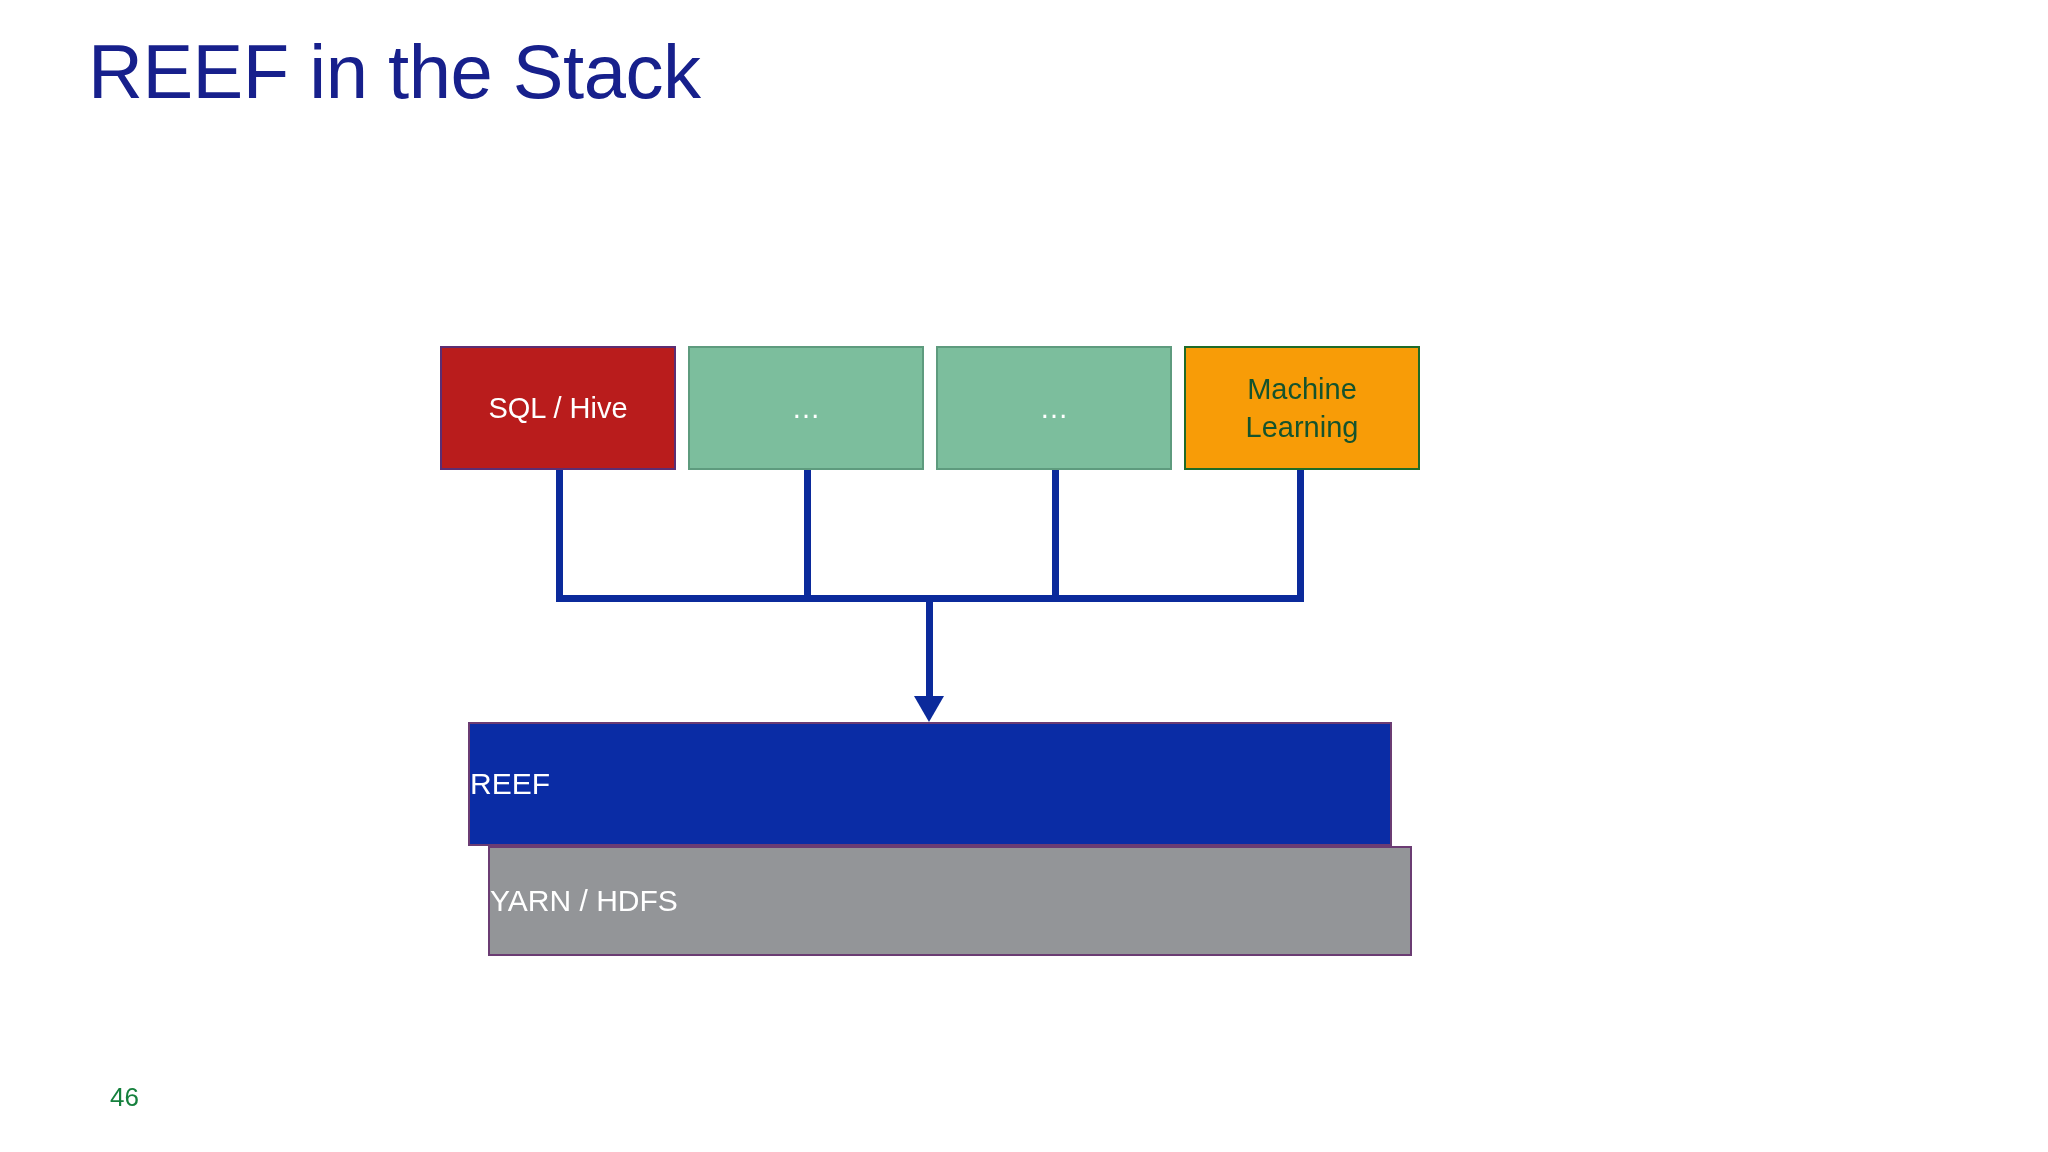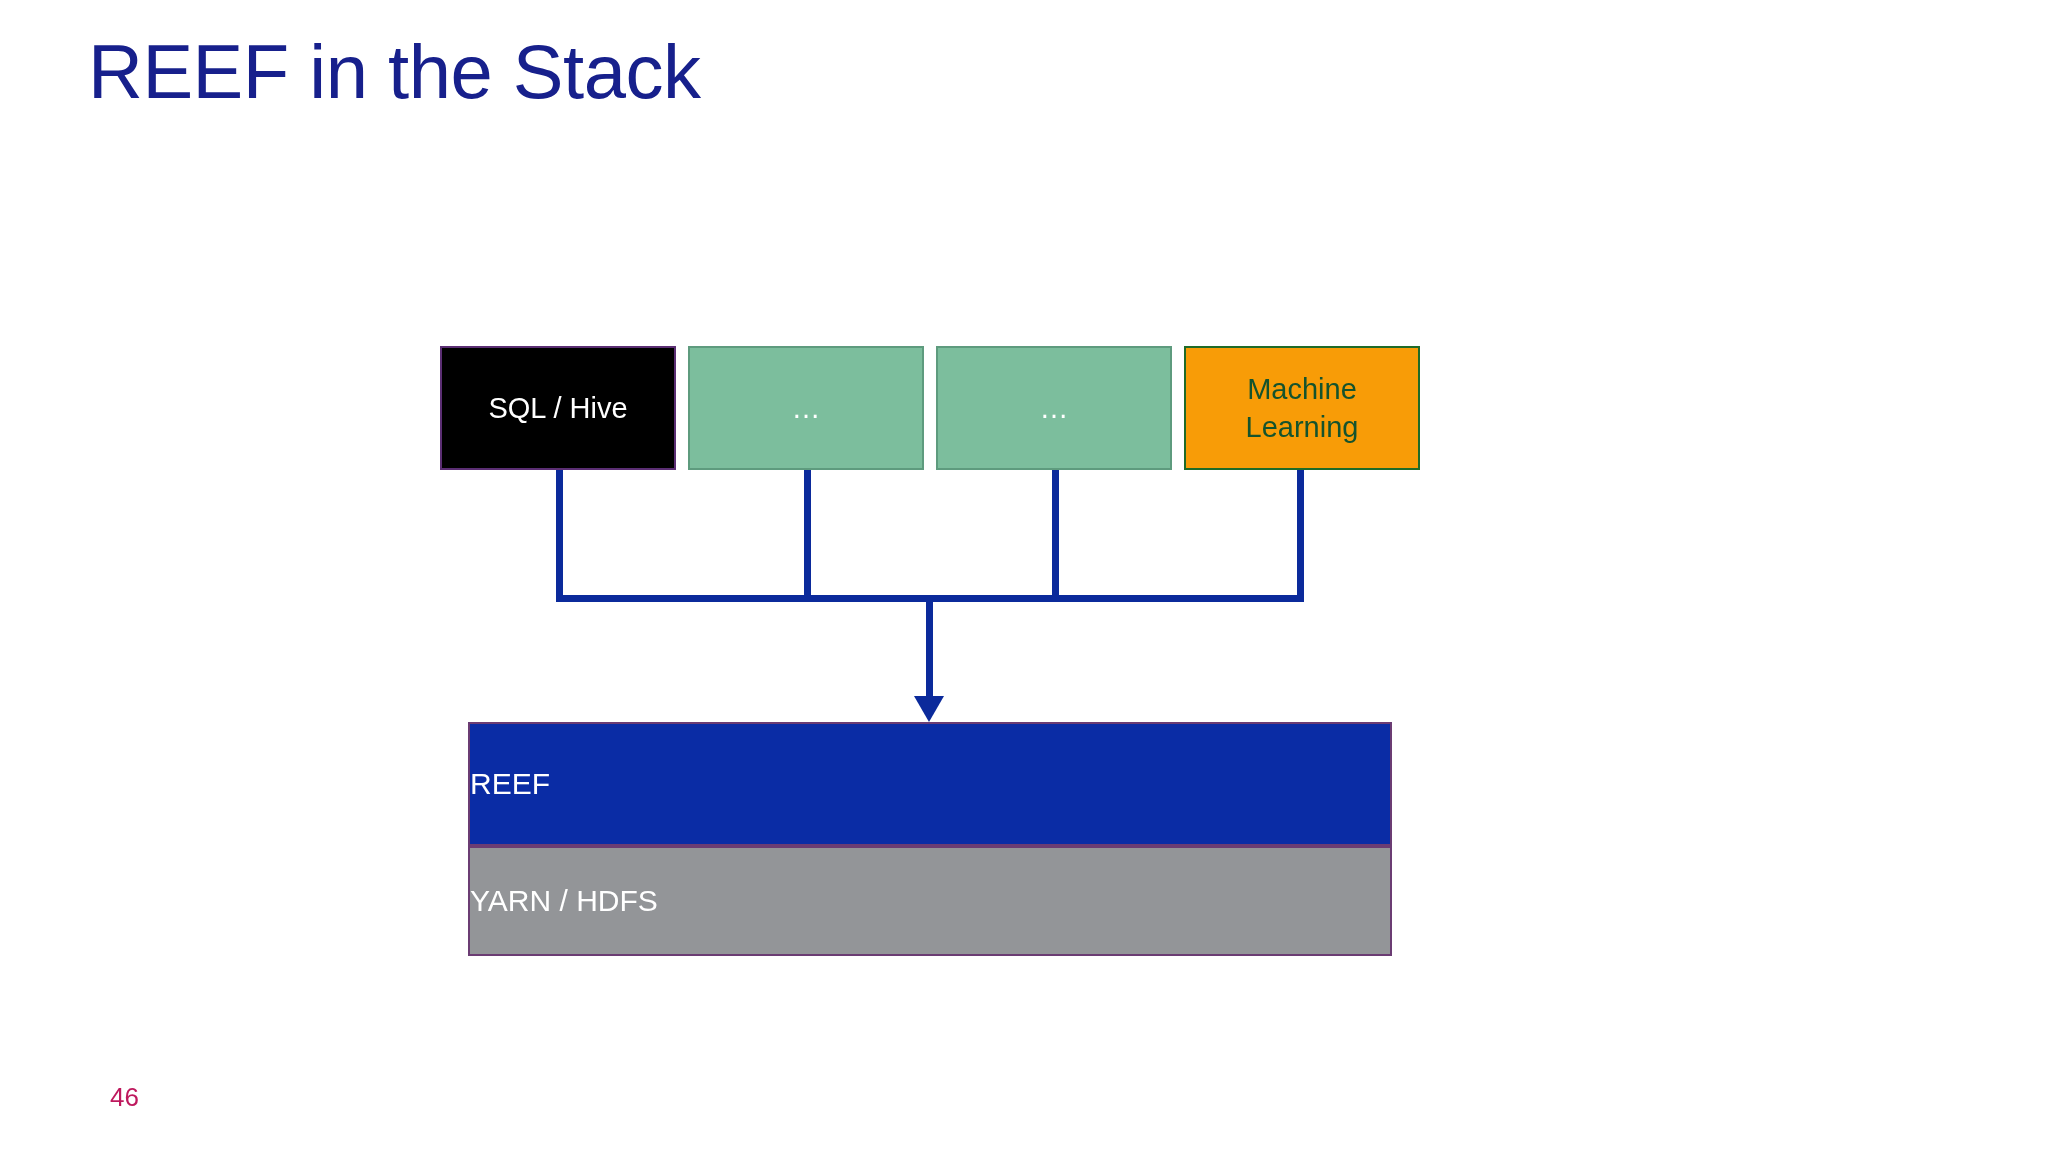--- a/index.html
+++ b/index.html
@@ -88,33 +88,33 @@
     font-size: 30px;
     font-weight: 400;
   }
 
   
   #page-number {
     position: absolute;
     left: 110px;
     top: 1082px;
     font-size: 26px;
-    color: #be185d;
+    color: #15803d;
   }
 </style>
 </head>
 <body>
 
 <div id="slide">
 
   <h1 id="slide-title">REEF in the Stack</h1>
 
   <div id="diagram">
 
-    <div class="app-box" style="left: 440px; top: 346px; width: 236px; height: 124px; background: #000000; border: 2px solid rgb(91, 46, 115); color: rgb(255, 255, 255); text-align: right;">
+    <div class="app-box" style="left: 440px; top: 346px; width: 236px; height: 124px; background: #b91c1c; border: 2px solid rgb(91, 46, 115); color: rgb(255, 255, 255); text-align: right;">
       <span class="app-label">SQL / Hive</span>
     </div>
 
     <div class="app-box" style="left: 688px; top: 346px; width: 236px; height: 124px; background: rgb(124, 190, 157); border: 2px solid rgb(94, 155, 126); color: rgb(255, 255, 255);">
       <span class="app-label">…</span>
     </div>
 
     <div class="app-box" style="left: 936px; top: 346px; width: 236px; height: 124px; background: rgb(124, 190, 157); border: 2px solid rgb(94, 155, 126); color: rgb(255, 255, 255);">
       <span class="app-label">…</span>
     </div>
@@ -128,21 +128,21 @@
     <div class="conn conn-v" style="left: 1051.5px; top: 470px; height: 132px; width: 7px; background: rgb(11, 42, 155);"></div>
     <div class="conn conn-v" style="left: 1296.5px; top: 470px; height: 132px; width: 7px; background: rgb(11, 42, 155);"></div>
     <div class="conn conn-h" style="left: 555.5px; top: 595px; width: 748px; height: 7px; background: rgb(11, 42, 155);"></div>
     <div class="conn conn-v" style="left: 925.5px; top: 595px; width: 7px; height: 103px; background: rgb(11, 42, 155);"></div>
     <div class="arrow-head" style="left: 914px; top: 696px; border-top-color: rgb(11, 42, 155);"></div>
 
     <div class="stack-box" style="left: 468px; top: 722px; width: 924px; height: 124px; background: rgb(10, 44, 165); border: 2px solid rgb(107, 60, 115); color: rgb(255, 255, 255);">
       <span>REEF</span>
     </div>
 
-    <div class="stack-box" style="left: 468px; top: 846px; width: 924px; height: 110px; background: rgb(147, 149, 152); border: 2px solid rgb(107, 60, 115); color: rgb(255, 255, 255);">
+    <div class="stack-box" style="left: 488px; top: 846px; width: 924px; height: 110px; background: rgb(147, 149, 152); border: 2px solid rgb(107, 60, 115); color: rgb(255, 255, 255);">
       <span>YARN / HDFS</span>
     </div>
 
   </div>
 
   <div id="page-number">46</div>
 
 </div>
 
 </body></html>

